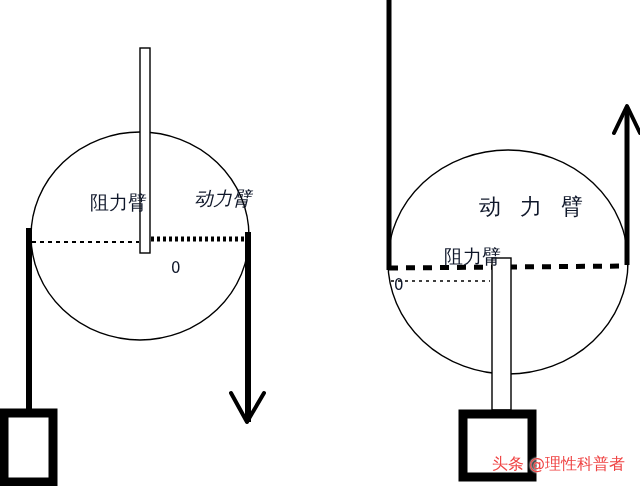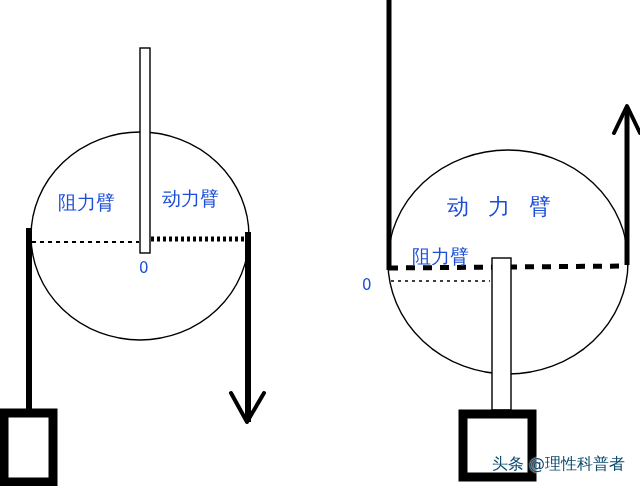--- a/index.html
+++ b/index.html
@@ -1,22 +1,22 @@
 <!DOCTYPE html>
 <html><head>
 <meta charset="utf-8">
 <style>
   html, body { margin: 0; padding: 0; background: #ffffff; }
   body { width: 640px; height: 486px; overflow: hidden; position: relative; font-family: "DejaVu Sans", "Liberation Sans", sans-serif; }
   #canvas { position: absolute; left: 0; top: 0; width: 640px; height: 486px; }
-  .lbl { position: absolute; color: #1d4ed8; white-space: nowrap; line-height: 1; }
+  .lbl { position: absolute; color: #0f172a; white-space: nowrap; line-height: 1; margin-left: 32px; }
   .lbl-lg { font-size: 19px; }
   .lbl-spaced { font-size: 22px; letter-spacing: 6px; }
   .lbl-zero { font-size: 15px; }
-  .watermark { position: absolute; font-size: 16px; color: #0c4a6e; white-space: nowrap; line-height: 1; text-shadow: 0 0 2px #fff, 0 0 2px #fff; }
+  .watermark { position: absolute; font-size: 16px; color: #ef4444; white-space: nowrap; line-height: 1; text-shadow: 0 0 2px #fff, 0 0 2px #fff; }
 </style>
 </head>
 <body>
 
 <svg id="canvas" viewBox="0 0 640 486" xmlns="http://www.w3.org/2000/svg">
 
   <g>
     <ellipse cx="140" cy="236" rx="109" ry="104" fill="none" stroke="#000" stroke-width="1.4"></ellipse>
     <rect x="140" y="48" width="10" height="205" fill="#fff" stroke="#000" stroke-width="1.4"></rect>
     <line x1="32" y1="242" x2="139" y2="242" stroke="#000" stroke-width="2" stroke-dasharray="4,4"></line>
@@ -33,20 +33,20 @@
     <line x1="627" y1="110" x2="627" y2="265" stroke="#000" stroke-width="5"></line>
     <polyline points="614,133 627,106 640,133" fill="none" stroke="#000" stroke-width="4" stroke-linejoin="round" stroke-linecap="round"></polyline>
     <line x1="389" y1="268" x2="628" y2="266" stroke="#000" stroke-width="5" stroke-dasharray="9,8"></line>
     <line x1="391" y1="281" x2="490" y2="281" stroke="#000" stroke-width="1.6" stroke-dasharray="3,4"></line>
     <rect x="492" y="258" width="19" height="152" fill="#fff" stroke="#000" stroke-width="1.4"></rect>
     <rect x="463" y="414" width="69" height="63" fill="#fff" stroke="#000" stroke-width="9"></rect>
   </g>
 </svg>
 
 <div class="lbl lbl-lg" style="left:58px; top:193px;">阻力臂</div>
-<div class="lbl lbl-lg" style="left:162px; top:189px;">动力臂</div>
+<div class="lbl lbl-lg" style="left:162px; top:189px;font-style:italic;">动力臂</div>
 <div class="lbl lbl-zero" style="left:139px; top:261px;">0</div>
 
 <div class="lbl lbl-spaced" style="left:447px; top:196px;">动 力 臂</div>
 <div class="lbl lbl-lg" style="left:412px; top:247px;">阻力臂</div>
 <div class="lbl lbl-zero" style="left:362px; top:278px;">0</div>
 
 <div class="watermark" style="left:492px; top:456px;">头条 @理性科普者</div>
 
 </body></html>

